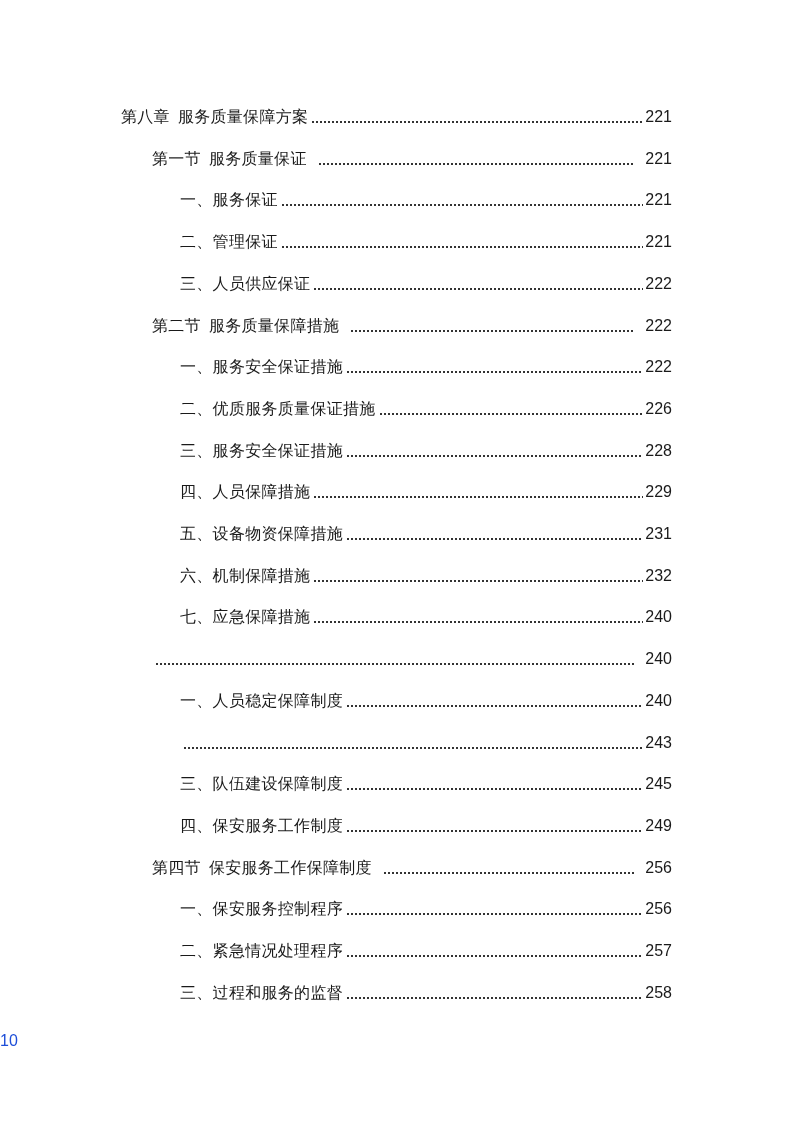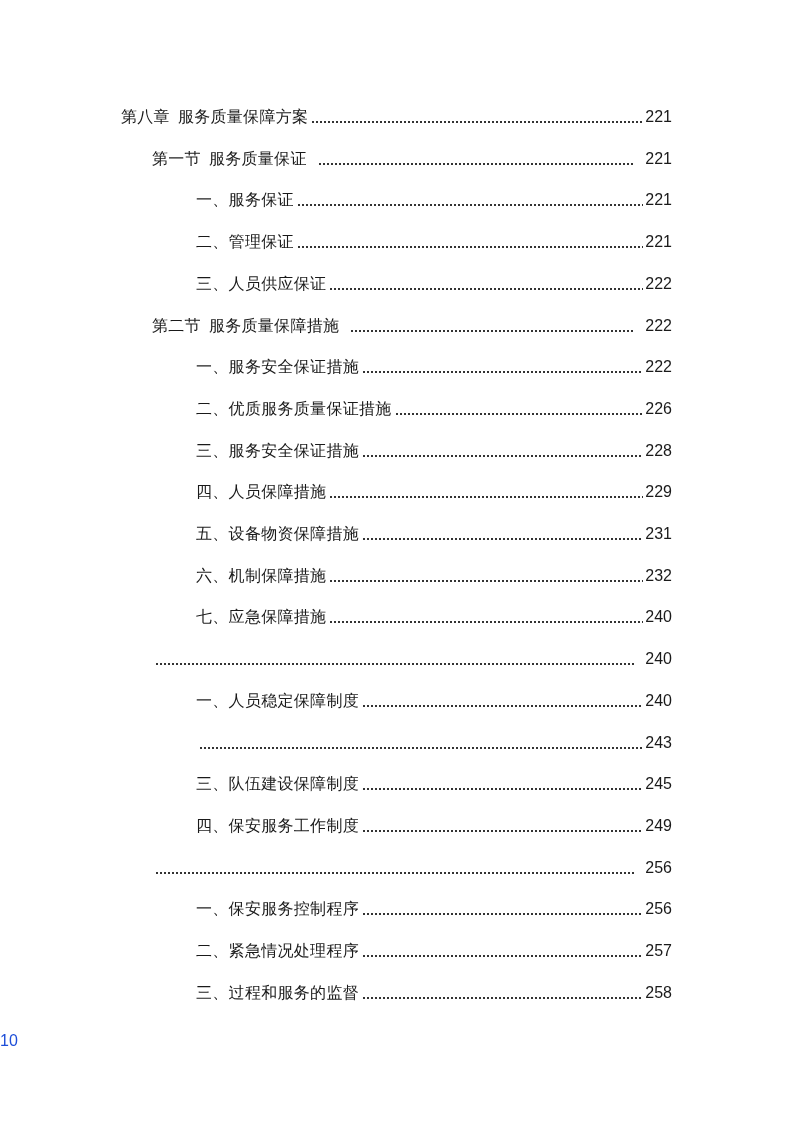--- a/index.html
+++ b/index.html
@@ -3,21 +3,21 @@
   <meta charset="utf-8">
   <style>
     html, body { margin: 0; padding: 0; background: #ffffff; }
     body { width: 793px; height: 1122px; position: relative; overflow: hidden;
       font-family: "DejaVu Serif", "Liberation Serif", serif; color: #1a1a1a; }
     .toc { position: absolute; left: 0; top: 104px; width: 793px; }
     .toc-row { position: absolute; height: 24px; display: flex; align-items: flex-end;
       right: 121px; font-size: 16px; line-height: 22px; }
     .toc-row.level-0 { left: 121px; }
     .toc-row.level-1 { left: 152px; gap: 8px; }
-    .toc-row.level-2 { left: 196px; }
+    .toc-row.level-2 { left: 180px; }
     .toc-title { white-space: nowrap; letter-spacing: 0.3px; }
     .toc-title .gap { display: inline-block; width: 8px; }
     .toc-leader { flex: 1; margin: 0 2px 5px 3px; height: 2px;
       background-image: radial-gradient(circle, #333 0.9px, transparent 1.1px);
       background-size: 4px 2px; background-repeat: repeat-x; background-position: left center; }
     .toc-page { font-family: "Liberation Sans", "DejaVu Sans", sans-serif; font-size: 16px;
       white-space: nowrap; }
     .page-number { position: absolute; top: 1032px; left: 0; width: 793px; 
       font-family: "Liberation Sans", "DejaVu Sans", sans-serif; font-size: 16px; color: #1d4ed8; }
   </style>
@@ -107,20 +107,21 @@
     <span class="toc-title"><span>三、</span><span>队伍建设保障制度</span></span>
     <span class="toc-leader"></span>
     <span class="toc-page">245</span>
   </div>
   <div class="toc-row level-2" style="top:708.9px">
     <span class="toc-title"><span>四、</span><span>保安服务工作制度</span></span>
     <span class="toc-leader"></span>
     <span class="toc-page">249</span>
   </div>
   <div class="toc-row level-1" style="top:750.6px">
+    <span class="toc-title"><span>第四节</span><span class="gap"></span><span>保安服务工作保障制度</span></span>
     <span class="toc-leader"></span>
     <span class="toc-page">256</span>
   </div>
   <div class="toc-row level-2" style="top:792.3px">
     <span class="toc-title"><span>一、</span><span>保安服务控制程序</span></span>
     <span class="toc-leader"></span>
     <span class="toc-page">256</span>
   </div>
   <div class="toc-row level-2" style="top:834px">
     <span class="toc-title"><span>二、</span><span>紧急情况处理程序</span></span>

